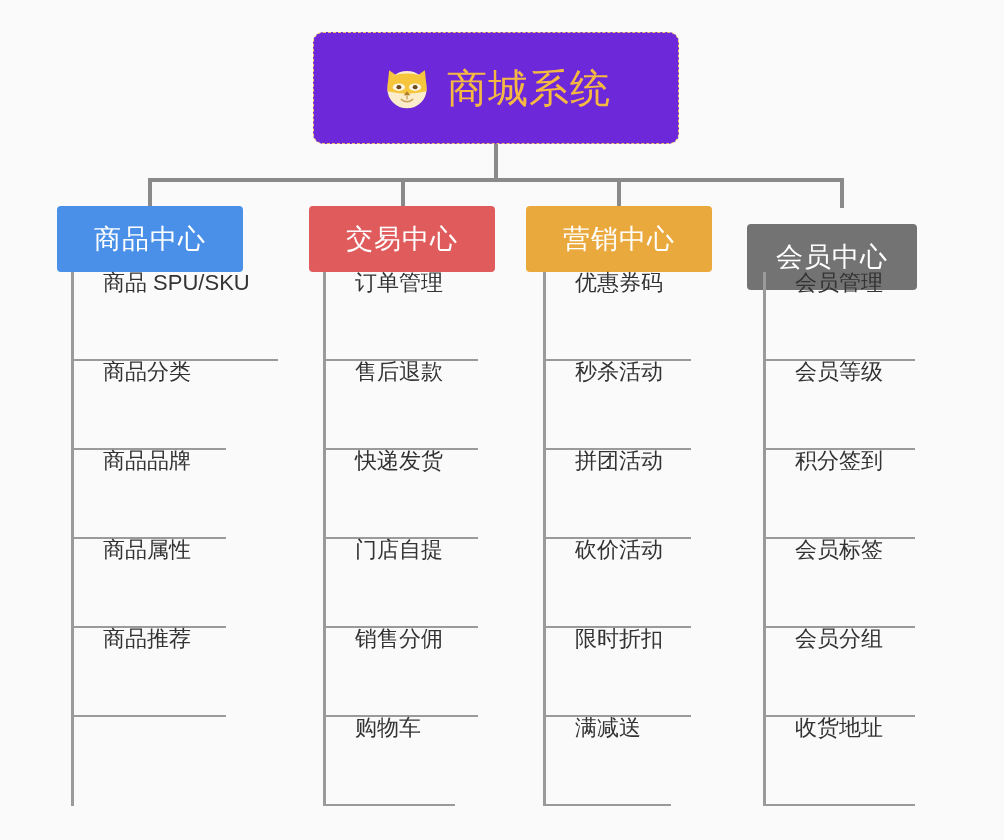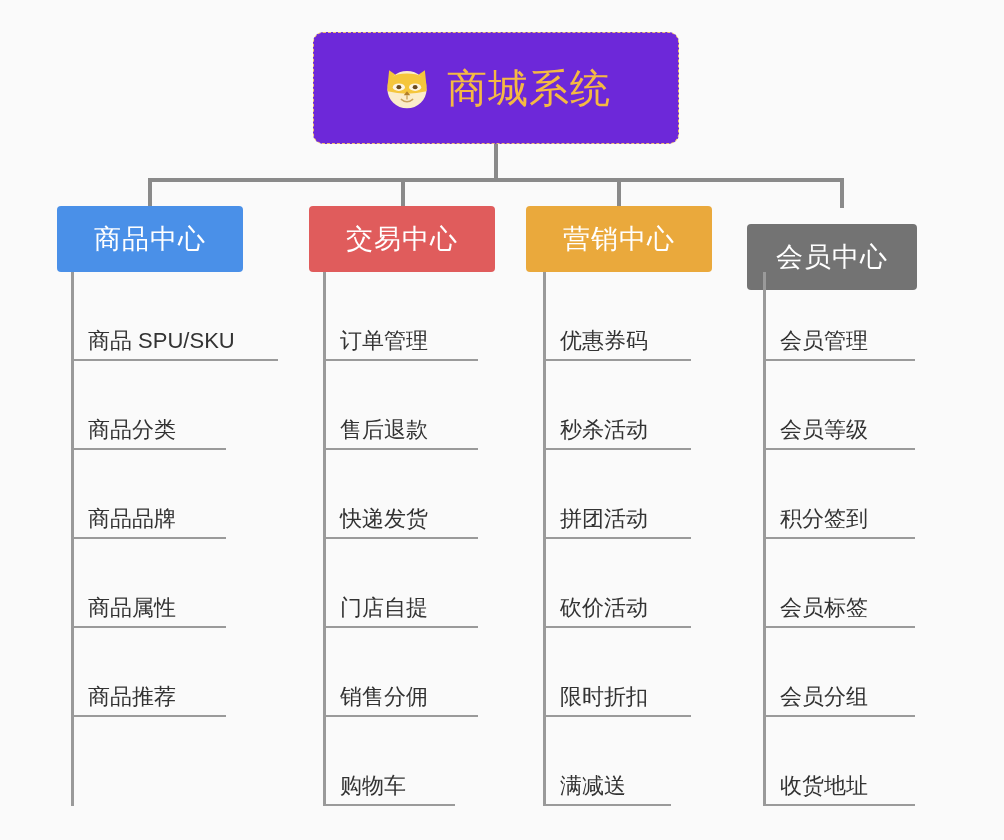--- a/index.html
+++ b/index.html
@@ -82,22 +82,22 @@
     position: absolute;
     left: 0;
     top: 0;
     width: 3px;
     background: #9a9a9a;
   }
   .leaf {
     position: relative;
     height: 89px;
     display: flex;
-    align-items: flex-end;
-    padding-left: 17px;
+    align-items: flex-start;
+    padding-left: 32px;
   }
   .leaf-text {
     font-size: 22px;
     color: #333333;
     line-height: 1;
     padding-bottom: 9px;
     white-space: nowrap;
     position: relative;
     z-index: 2;
   }

